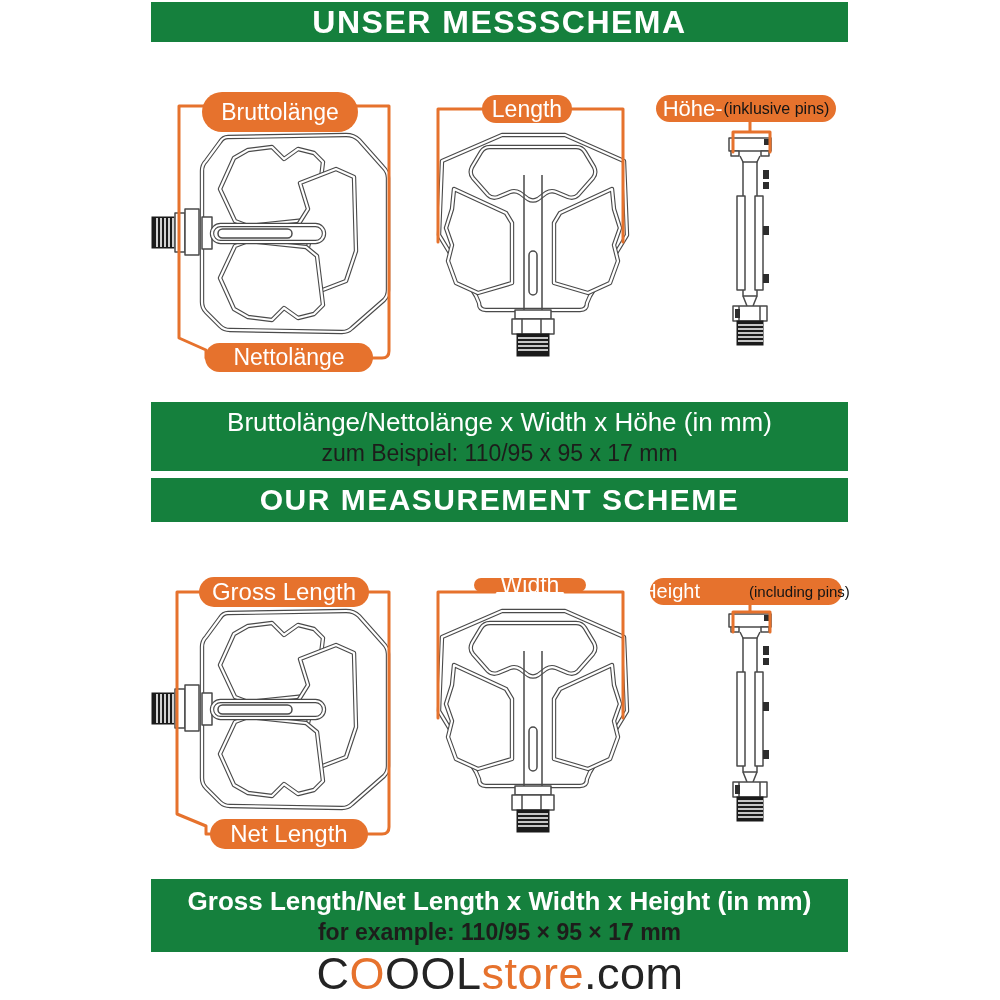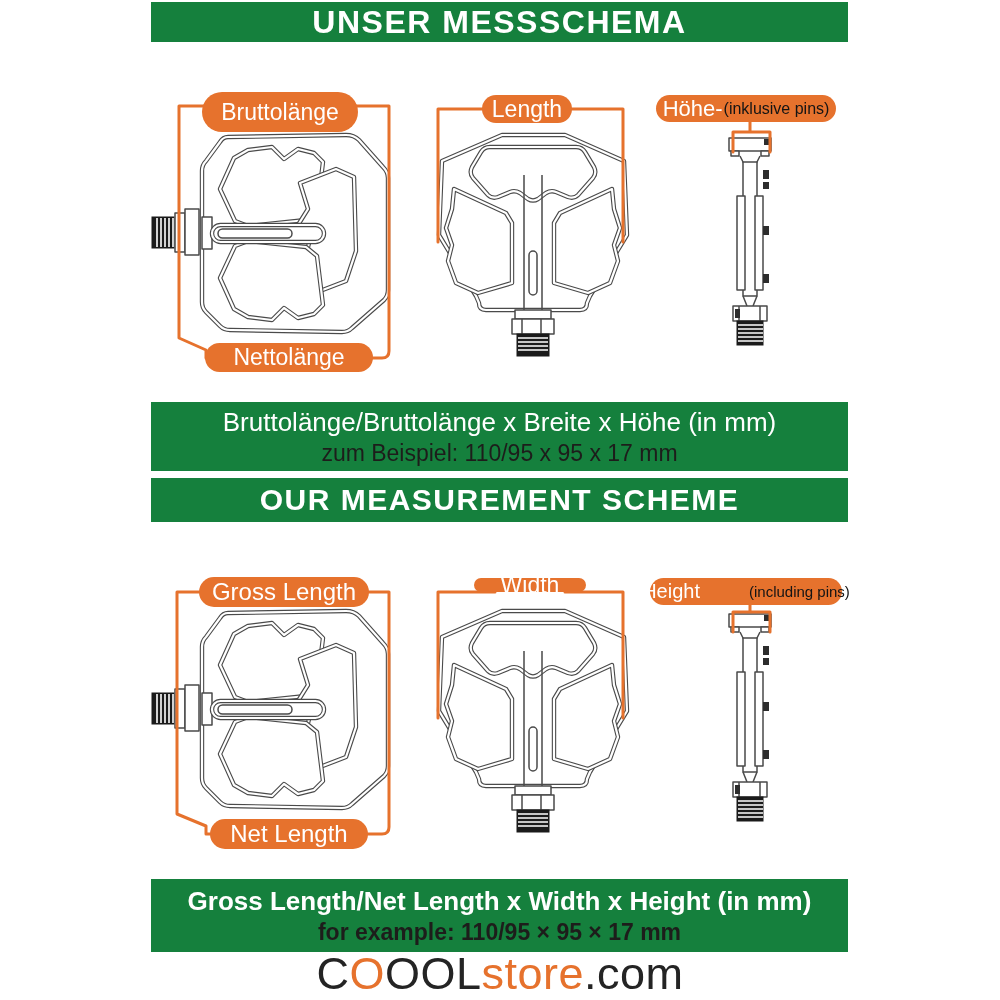--- a/index.html
+++ b/index.html
@@ -129,21 +129,21 @@
     <path class="bracket" d="M565,592 H623 V718"></path>
     <path class="bracket" d="M750,605 V612 M733,632 V612 H770 V632"></path>
   </g>
 </svg>
 
 <div class="banner" style="top:2px;height:40px;">
   <div class="banner-title" style="font-size:32px;">UNSER MESSSCHEMA</div>
 </div>
 
 <div class="banner" style="top:402px;height:69px;z-index:2;">
-  <div class="formula-l1">Bruttolänge/Bruttolänge x Breite x Höhe (in mm)</div>
+  <div class="formula-l1">Bruttolänge/Nettolänge x Width x Höhe (in mm)</div>
   <div class="formula-l2">zum Beispiel: 110/95 x 95 x 17 mm</div>
 </div>
 
 <div class="banner" style="top:478px;height:44px;z-index:2;">
   <div class="banner-title" style="font-size:30px;">OUR MEASUREMENT SCHEME</div>
 </div>
 
 <div class="banner" style="top:879px;height:73px;z-index:2;font-weight:bold;">
   <div class="formula-l1">Gross Length/Net Length x Width x Height (in mm)</div>
   <div class="formula-l2">for example: 110/95 × 95 × 17 mm</div>

